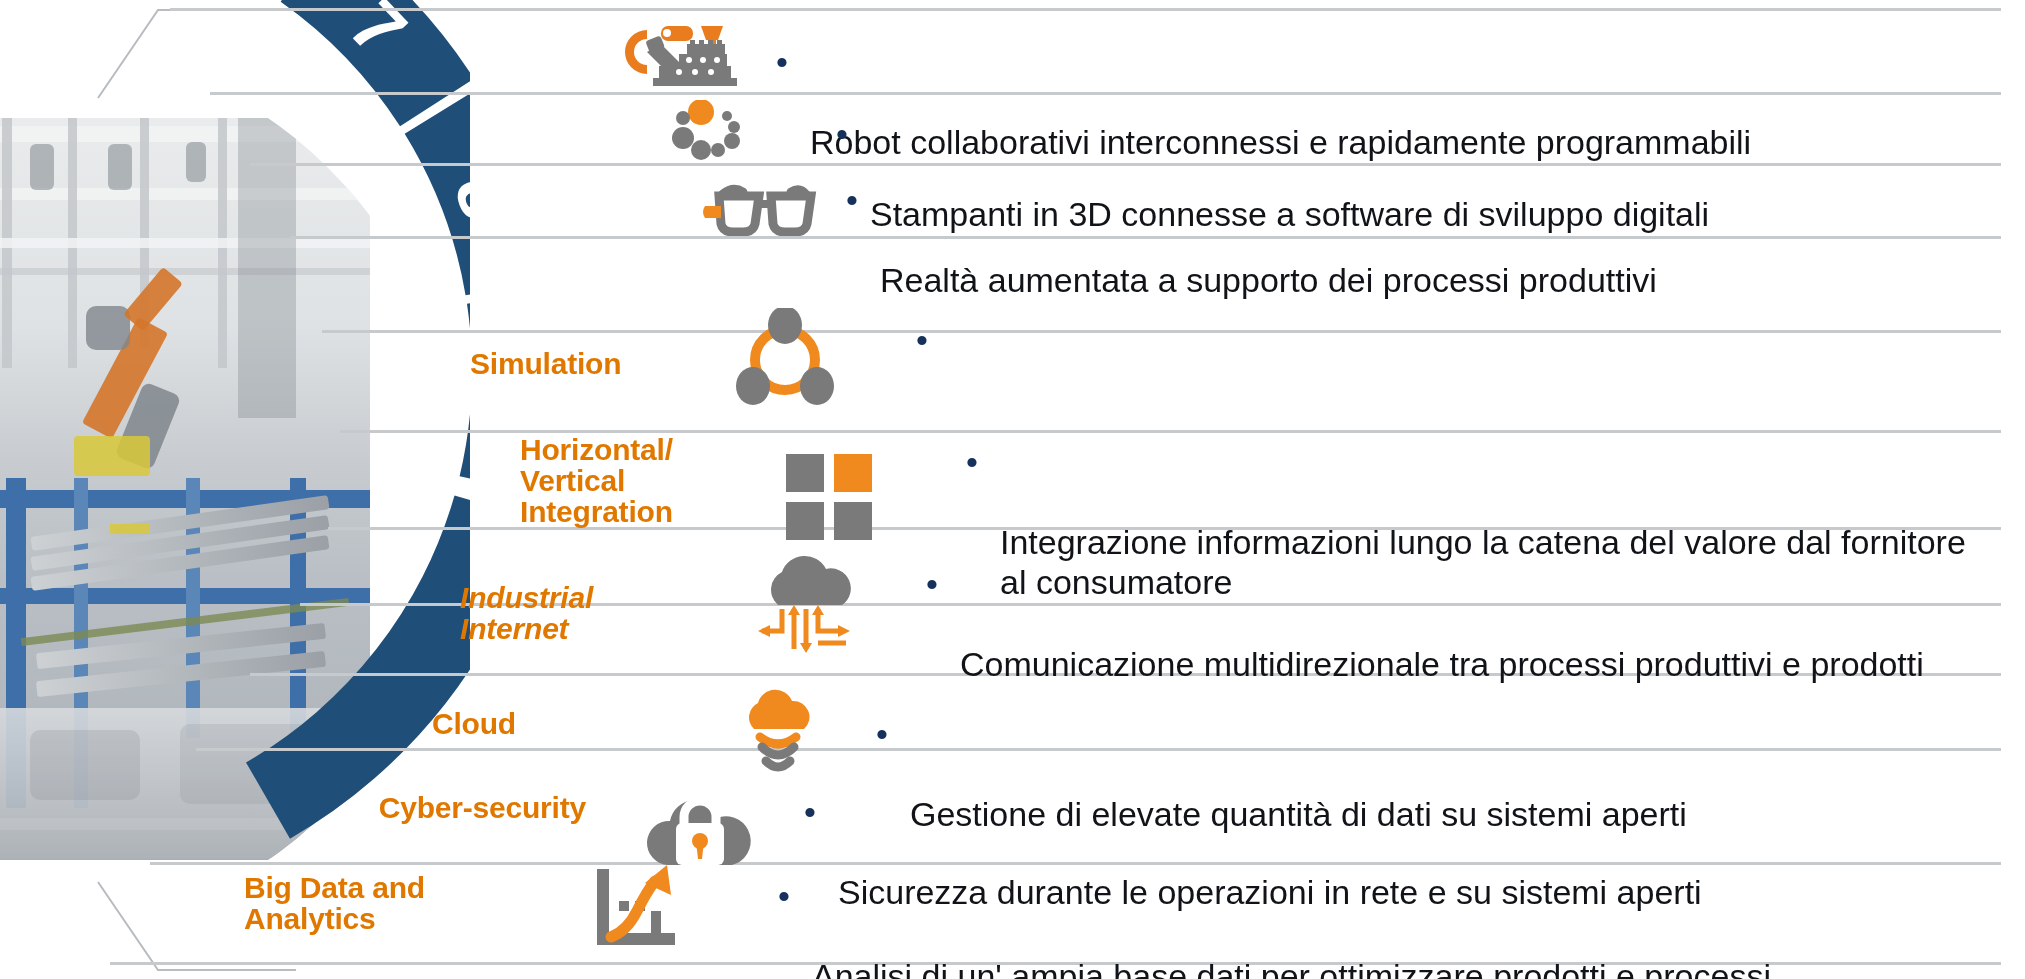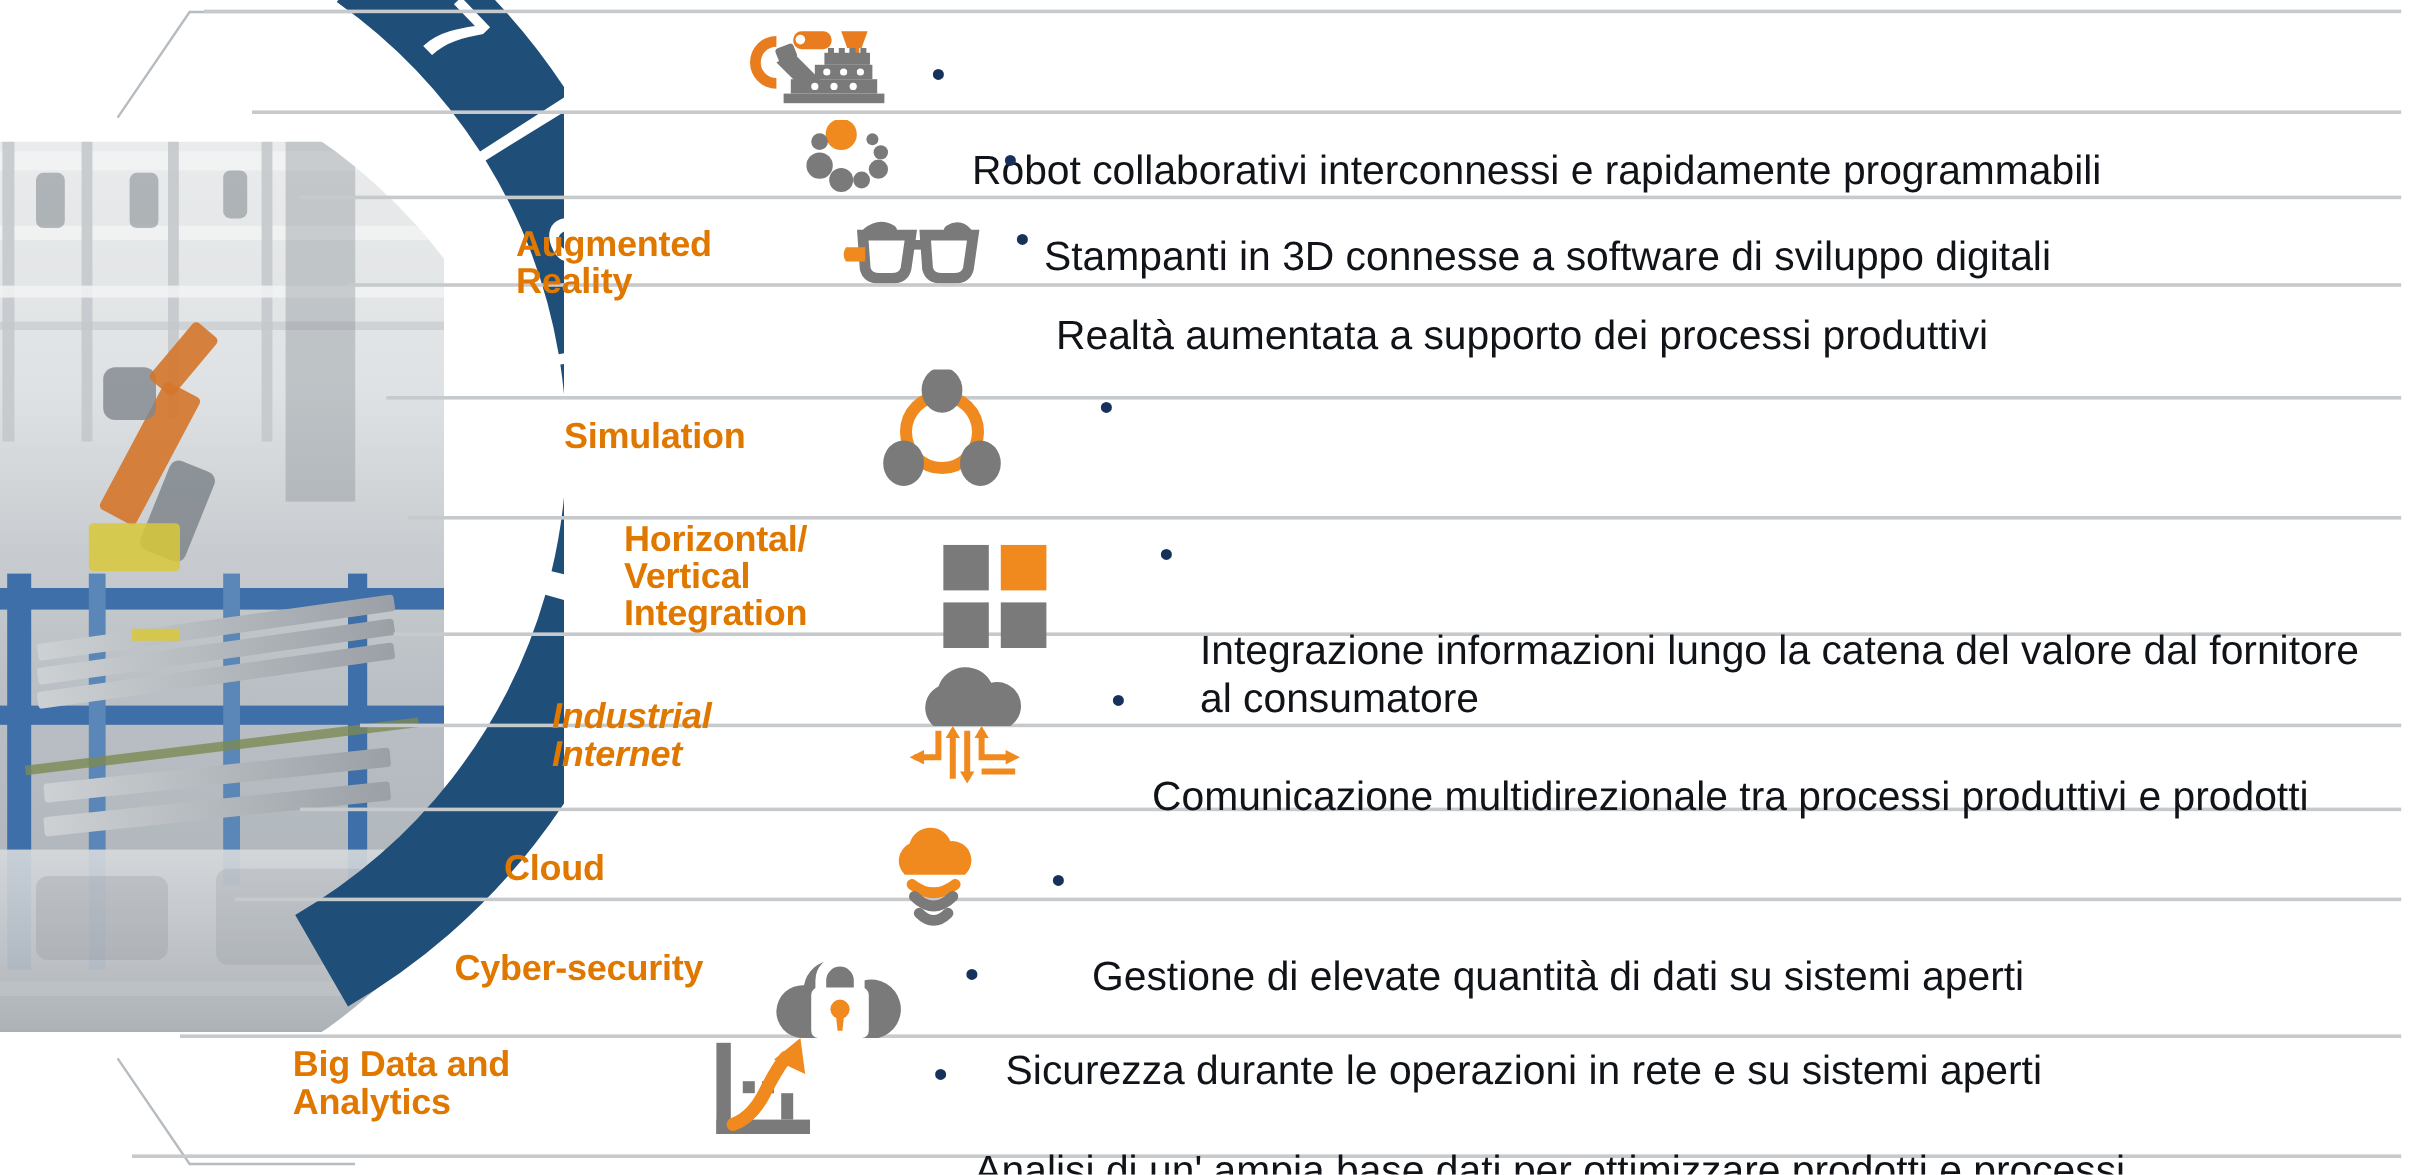--- a/index.html
+++ b/index.html
@@ -247,21 +247,20 @@
         <circle cx="38" cy="50" r="10" fill="#7A7A7A"></circle>
         <circle cx="20" cy="38" r="11" fill="#7A7A7A"></circle>
         <circle cx="20" cy="18" r="7" fill="#7A7A7A"></circle>
       </svg>
     </div>
     <div class="desc" style="left:870px;top:112px;width:1130px;">
       <span class="bullet">•</span>
       <span class="txt">Stampanti in 3D connesse a software di sviluppo digitali</span>
     </div>
 
-    <div class="title" style="left:430px;top:188px;width:230px;">Augmented Reality</div>
     <div class="icon-box" style="left:690px;top:178px;width:150px;height:58px;">
       <svg width="128" height="58" viewBox="0 0 128 58">
         <path d="M22 16 q10 -8 20 -2" stroke="#7A7A7A" stroke-width="9" fill="none" stroke-linecap="round"></path>
         <path d="M90 14 q10 -6 16 4" stroke="#7A7A7A" stroke-width="9" fill="none" stroke-linecap="round"></path>
         <path d="M18 18 h40 l-4 28 q-2 8 -12 8 h-10 q-10 0 -12 -8z" fill="none" stroke="#7A7A7A" stroke-width="9"></path>
         <path d="M70 18 h40 l-4 28 q-2 8 -12 8 h-10 q-10 0 -12 -8z" fill="none" stroke="#7A7A7A" stroke-width="9"></path>
         <rect x="56" y="22" width="16" height="8" fill="#7A7A7A"></rect>
         <path d="M4 28 h16 v12 h-16 q-4 -6 0 -12z" fill="#F08A1E"></path>
       </svg>
     </div>
@@ -313,21 +312,21 @@
         <path d="M64 54 l-6 10 h12z" fill="#F08A1E"></path>
         <path d="M4 80 l12 -6 v12z" fill="#F08A1E"></path>
         <path d="M96 80 l-12 -6 v12z" fill="#F08A1E"></path>
       </svg>
     </div>
     <div class="desc" style="left:960px;top:562px;width:1050px;">
       <span class="bullet">•</span>
       <span class="txt">Comunicazione multidirezionale tra processi produttivi e prodotti</span>
     </div>
 
-    <div class="title" style="left:420px;top:708px;width:200px;">Cloud</div>
+    <div class="title" style="left:432px;top:708px;width:200px;">Cloud</div>
     <div class="icon-box" style="left:718px;top:682px;width:120px;height:96px;">
       <svg width="80" height="90" viewBox="0 0 80 90">
         <path d="M16 44 a16 16 0 0 1 4 -26 a18 18 0 0 1 34 -2 a16 16 0 0 1 12 28z" fill="#F08A1E"></path>
         <path d="M22 52 q18 14 36 0" stroke="#F08A1E" stroke-width="9" fill="none" stroke-linecap="round"></path>
         <path d="M24 62 q16 16 32 0" stroke="#7A7A7A" stroke-width="9" fill="none" stroke-linecap="round"></path>
         <path d="M28 76 q12 12 24 0" stroke="#7A7A7A" stroke-width="9" fill="none" stroke-linecap="round"></path>
       </svg>
     </div>
     <div class="desc" style="left:910px;top:712px;width:1100px;">
       <span class="bullet">•</span>

